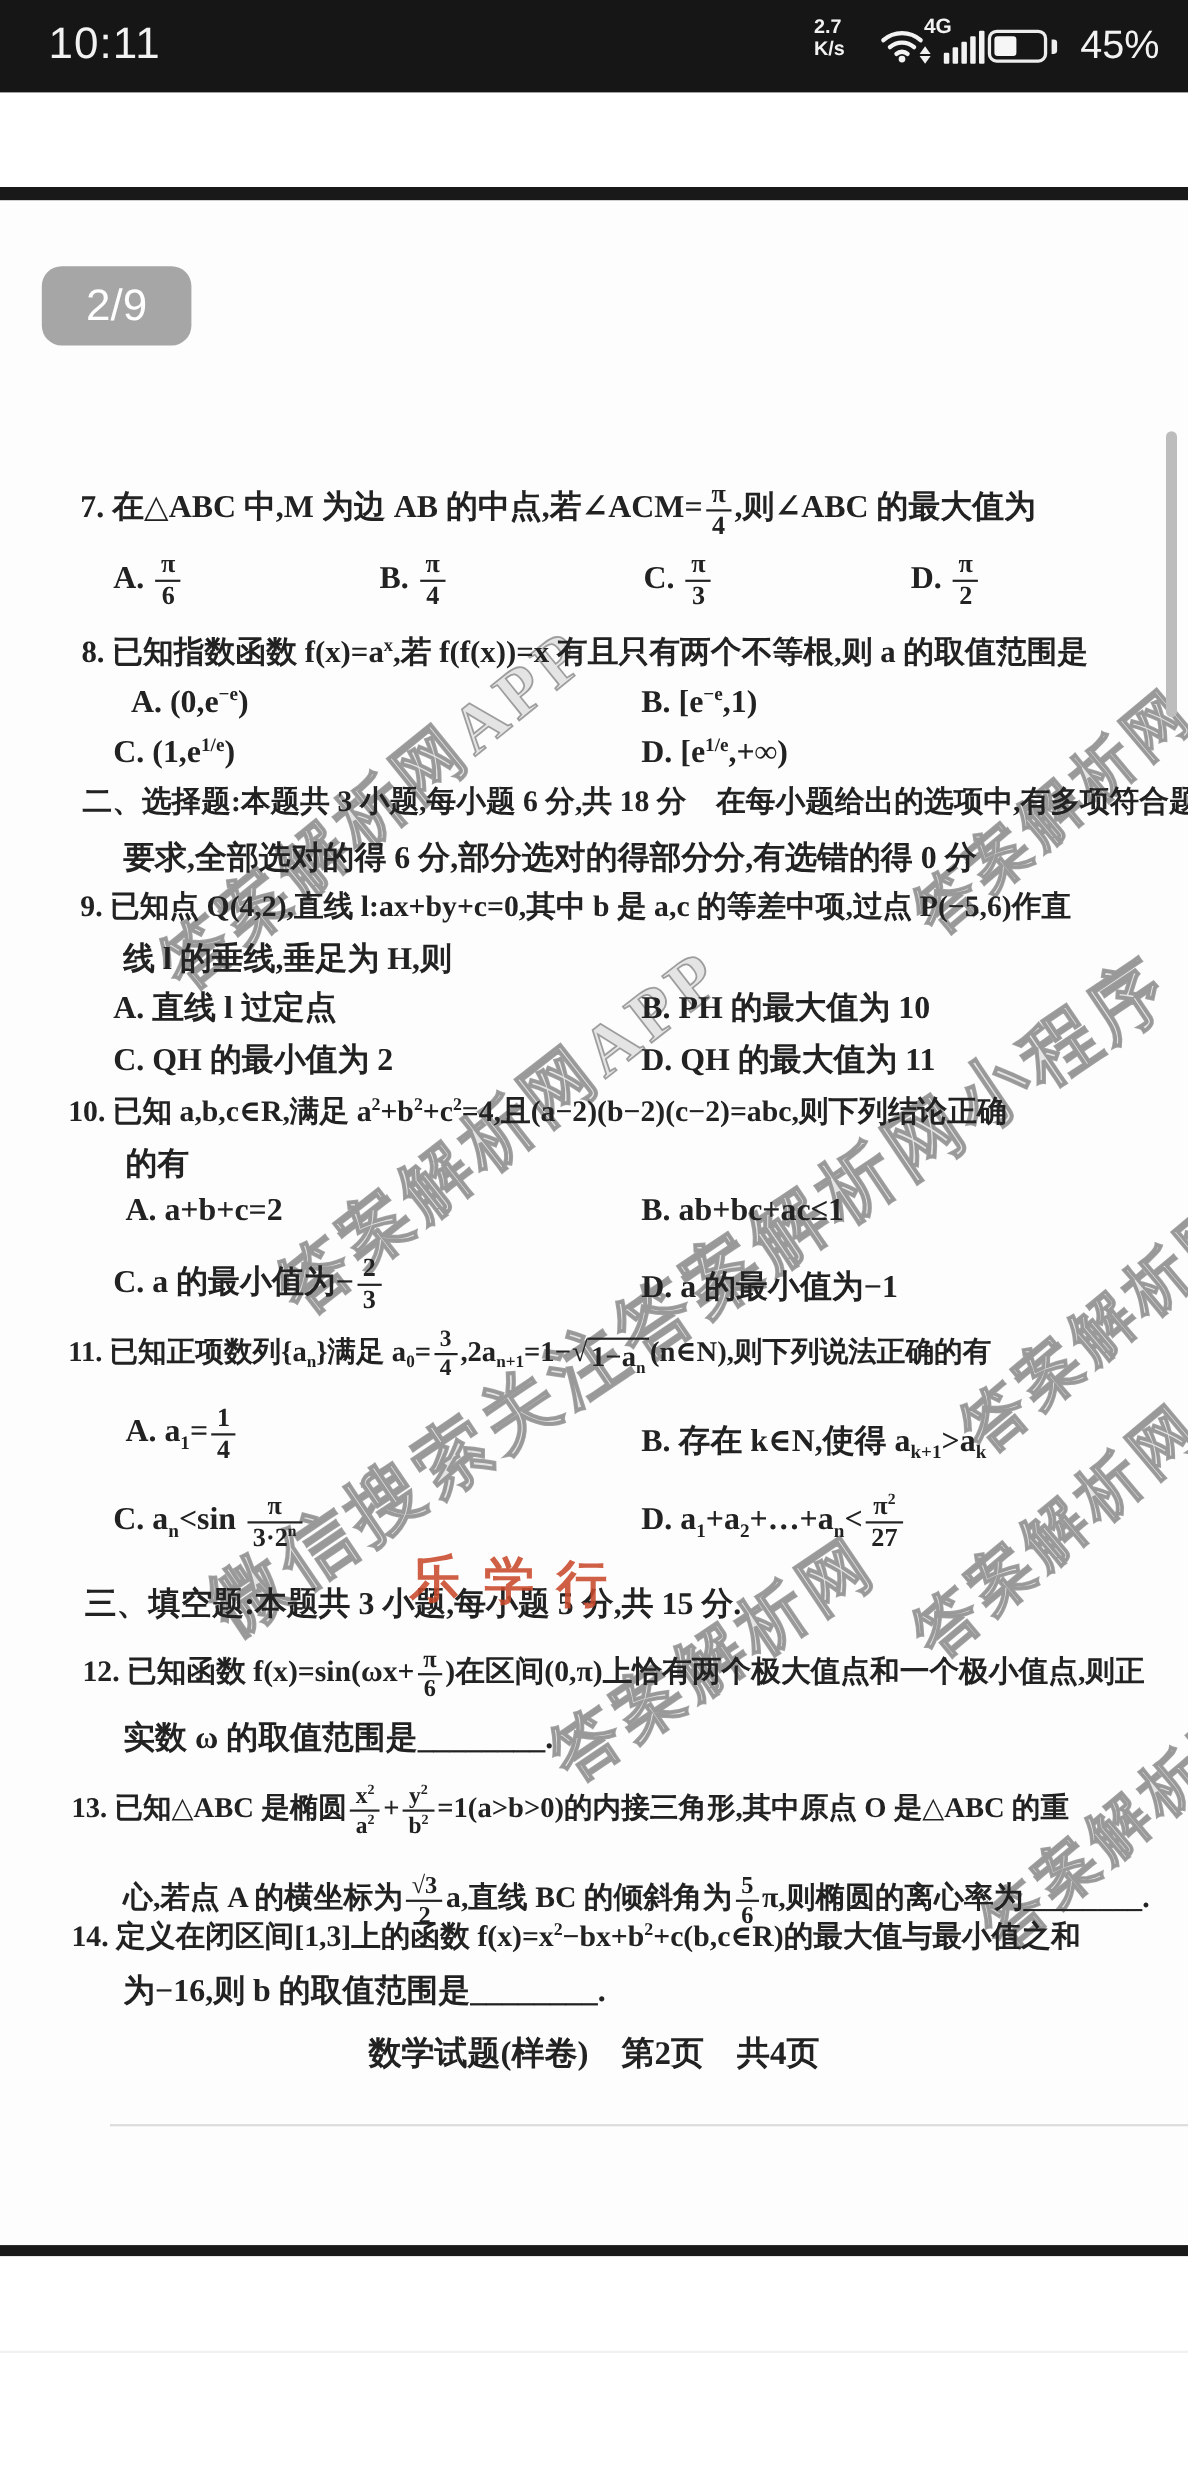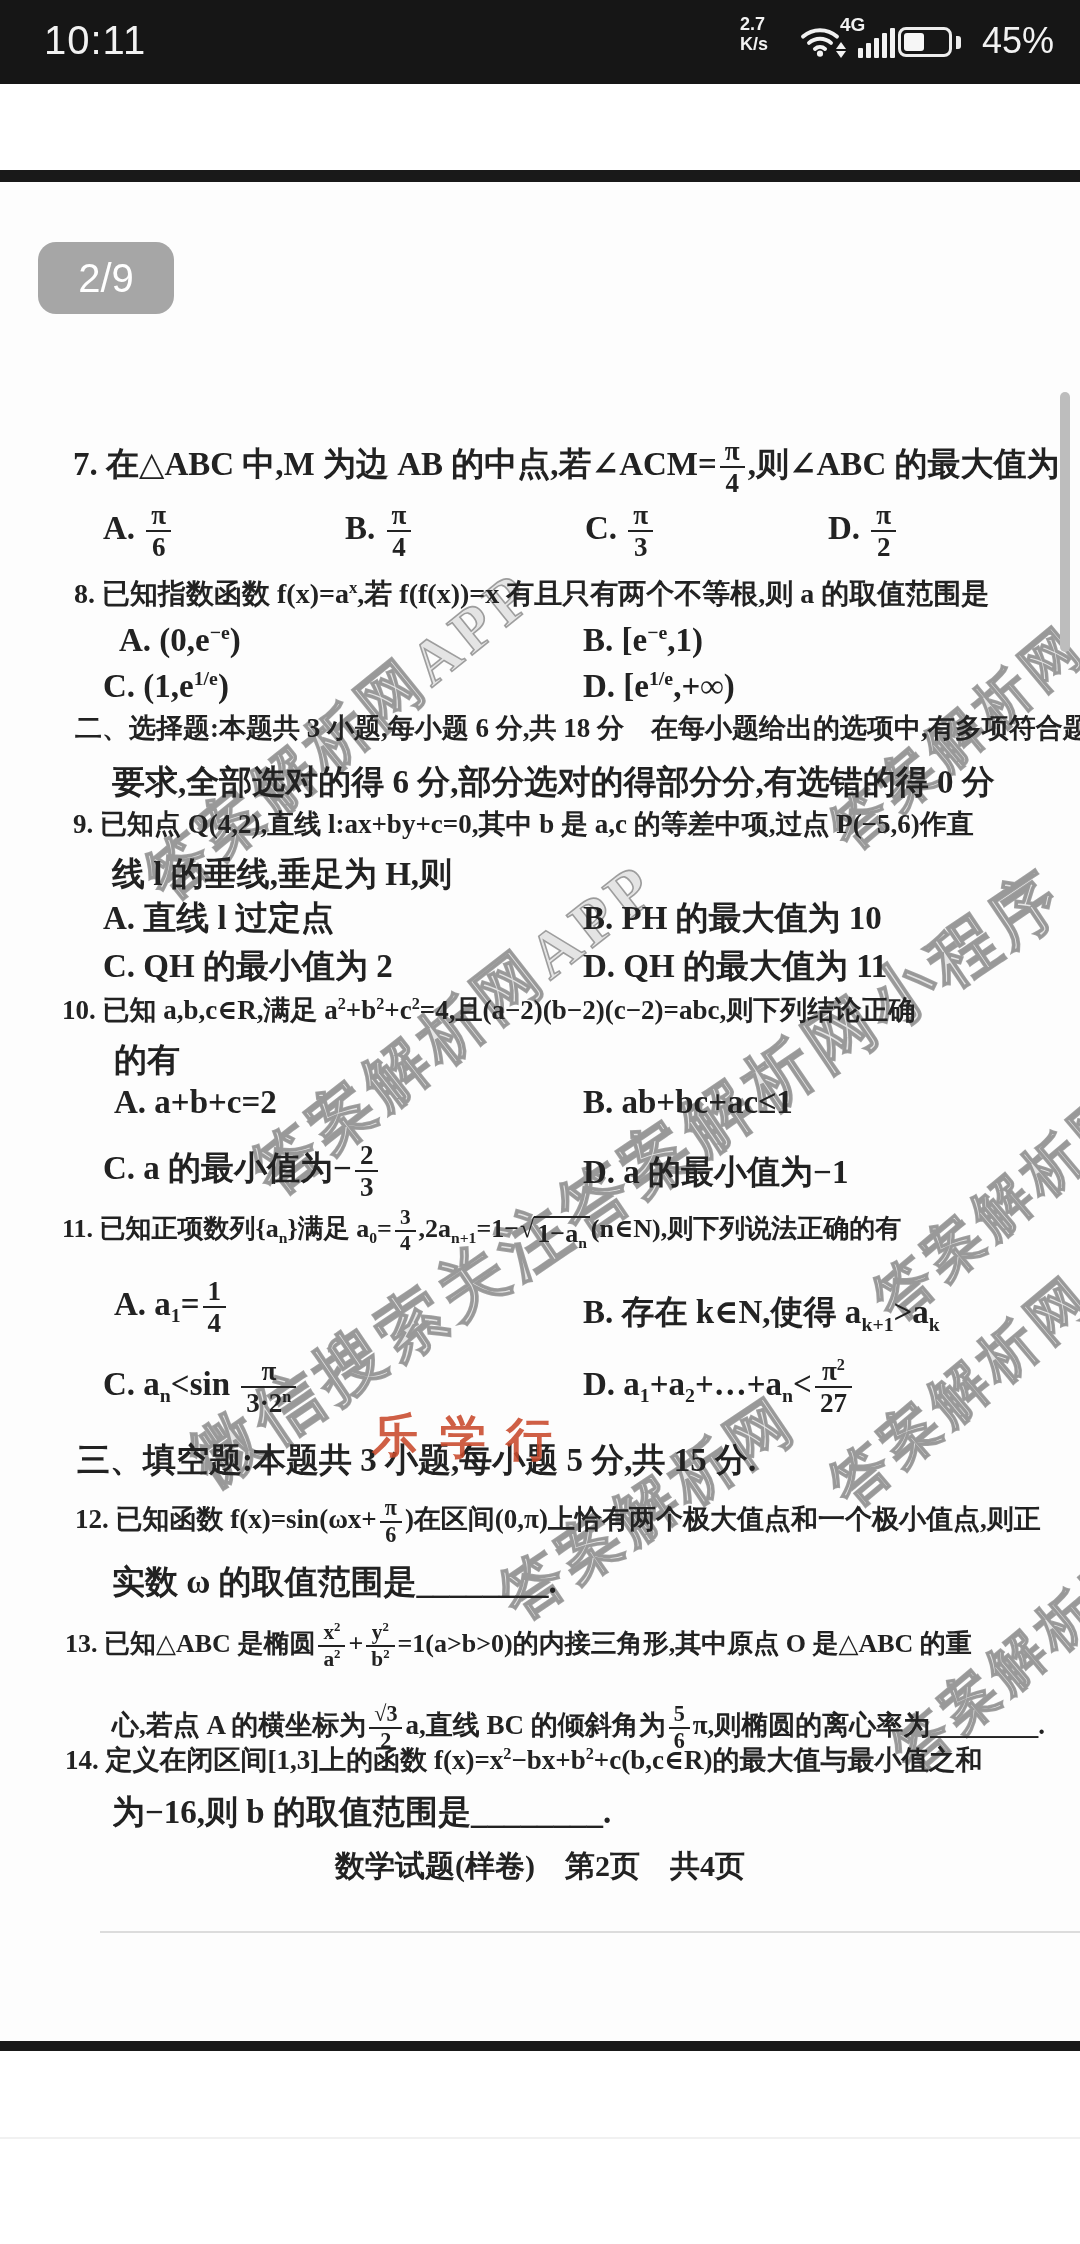--- a/index.html
+++ b/index.html
@@ -29,21 +29,21 @@
   .bottom-divider{position:absolute;left:0;top:2137px;width:1080px;height:2px;background:#f1f1f1}
 
   
   .badge{position:absolute;left:38px;top:242px;width:136px;height:72px;background:#a6a6a6;border-radius:18px;
          display:flex;align-items:center;justify-content:center;color:#ffffff;font-size:40px;font-weight:400}
 
   
   .scrollbar{position:absolute;left:1060px;top:392px;width:10px;height:260px;background:#bdbdbd;border-radius:5px}
 
   
-  .dline{position:absolute;white-space:nowrap;color:#222222;font-size:33px;font-weight:600;line-height:1.25;
+  .dline{position:absolute;white-space:nowrap;color:#222222;font-size:29px;font-weight:600;line-height:1.25;
          font-family:"Liberation Serif","DejaVu Serif",serif}
   .dline.hd{font-weight:700}
   .dline sup{font-size:0.6em}
   .dline sub{font-size:0.6em}
   .frac{display:inline-block;vertical-align:middle;text-align:center;margin:0 3px;font-size:0.82em;line-height:1.12}
   .frac .fn{display:block;border-bottom:2px solid currentColor;padding:0 5px}
   .frac .fd{display:block;padding:0 5px}
   .sqrt{display:inline-flex;align-items:stretch;margin:0 1px}
   .sqrt .sqsign{align-self:flex-start;line-height:1}
   .sqrt .rad{border-top:2px solid currentColor;padding:0 3px}

